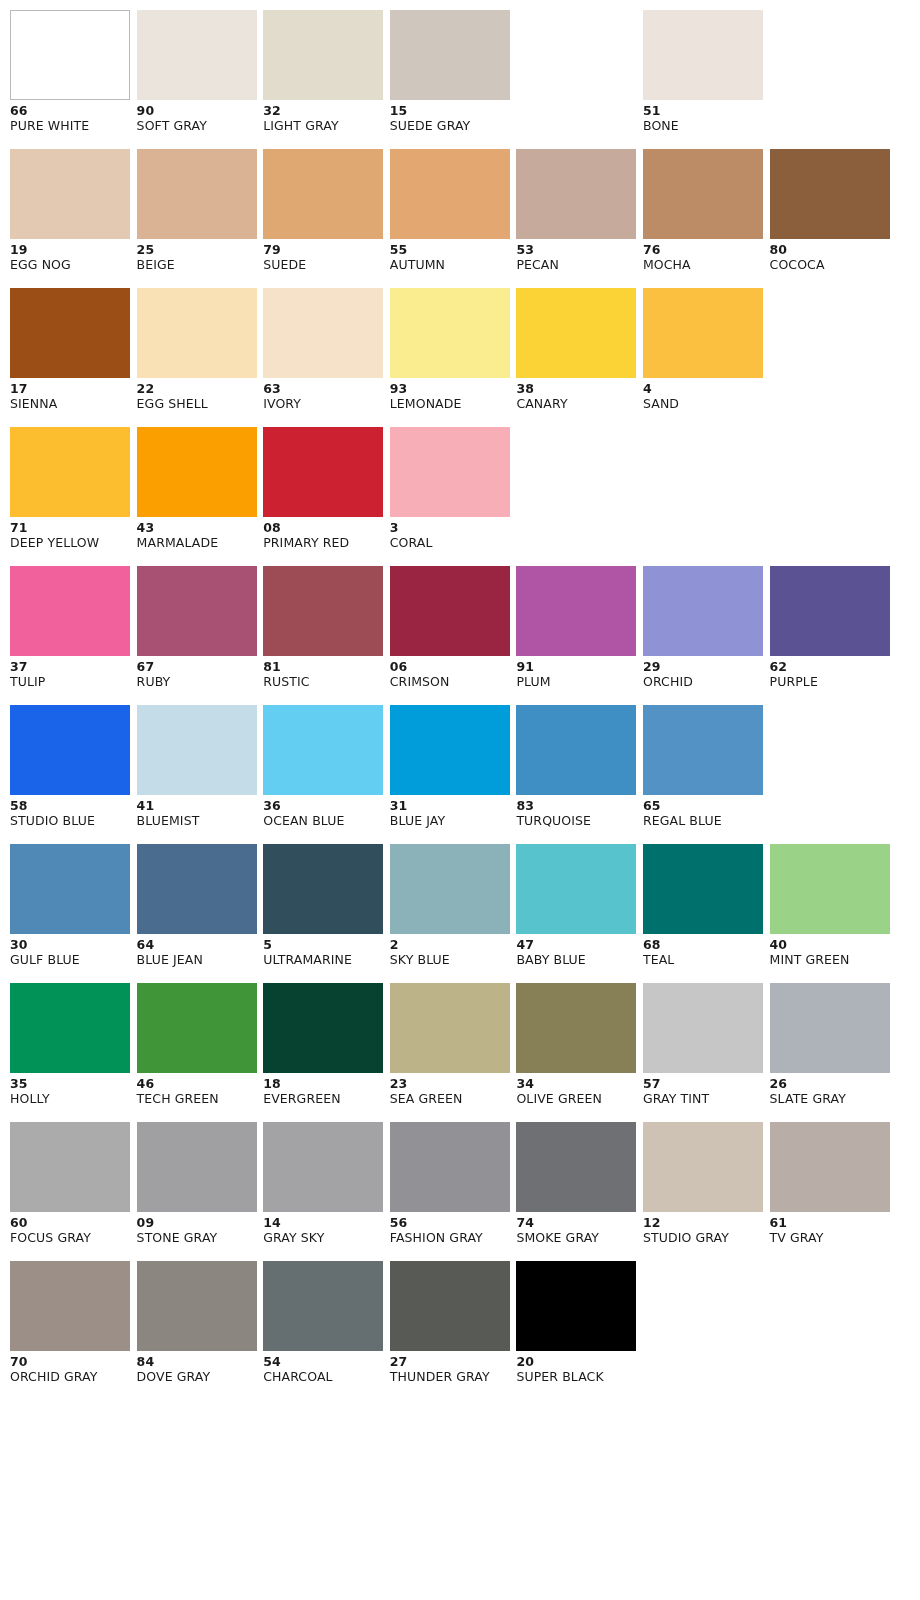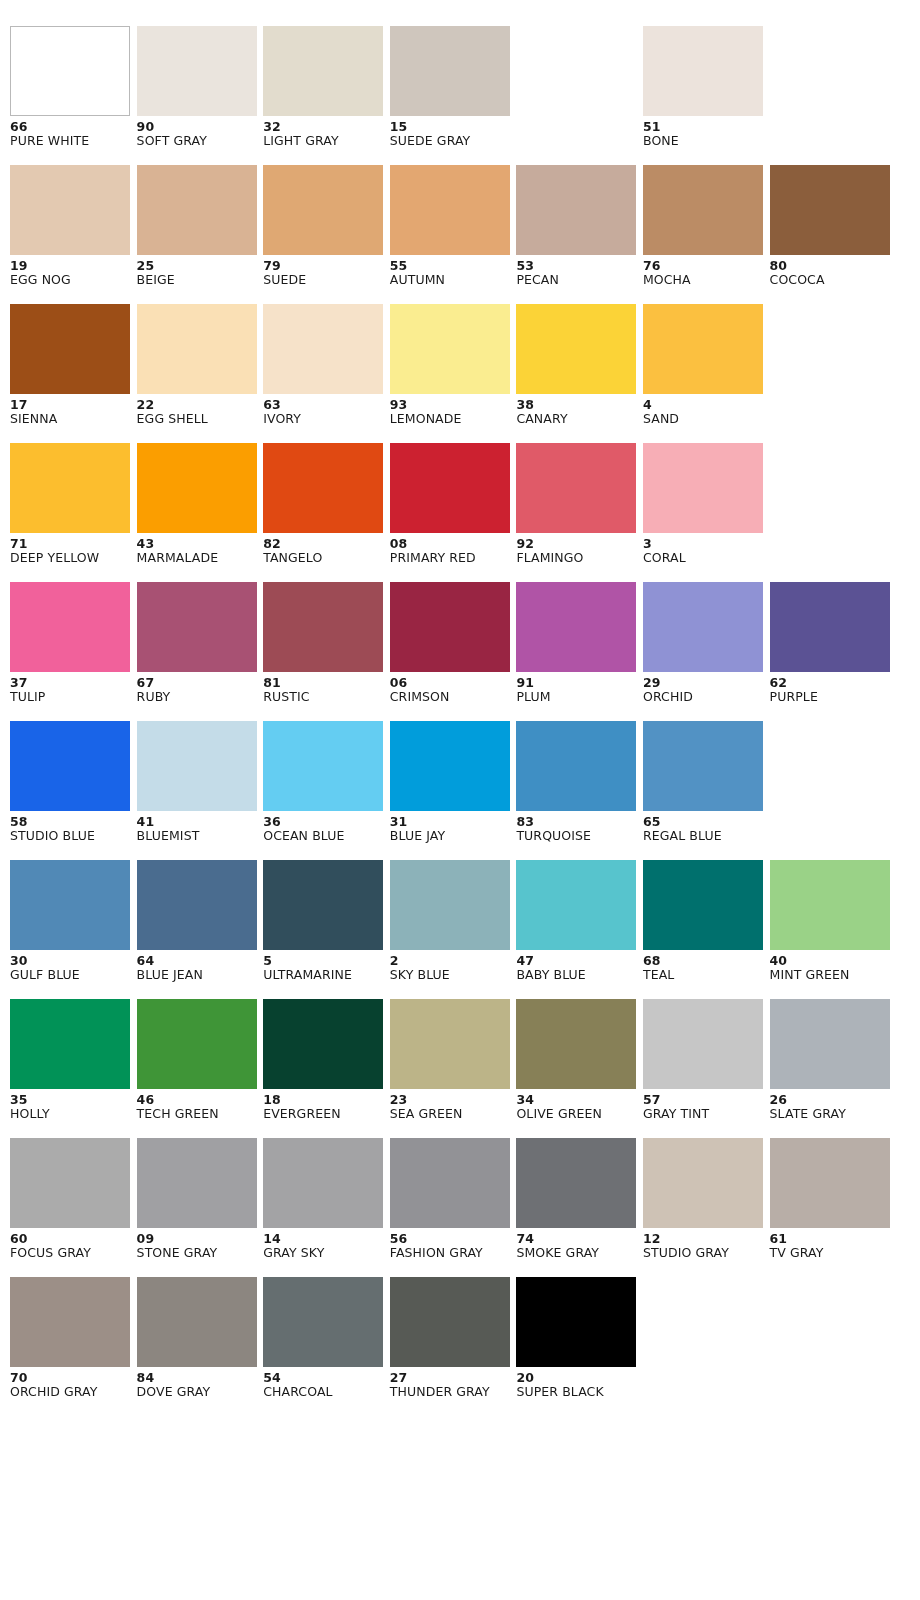--- a/index.html
+++ b/index.html
@@ -15,21 +15,20 @@
   }
   #palette {
     box-sizing: border-box;
     width: 920px;
     padding: 10px 0 0 10px;
   }
   .swatch-row {
     display: flex;
     flex-direction: row;
     height: 139px;
-    align-items: flex-end;
   }
   .swatch-cell {
     width: 120px;
     margin-right: 6.6px;
     display: flex;
     flex-direction: column;
   }
   .swatch-cell.empty .chip,
   .swatch-cell.empty .labels { visibility: hidden; }
   .chip {
@@ -210,38 +209,24 @@
         </div>
       </div>
       <div class="swatch-cell">
         <div class="chip" style="background-color: rgb(251, 158, 0);"></div>
         <div class="labels">
           <div class="code">43</div>
           <div class="name">MARMALADE</div>
         </div>
       </div>
       <div class="swatch-cell">
-        <div class="chip" style="background-color: rgb(224, 73, 18);"></div>
-        <div class="labels">
-          <div class="code">82</div>
-          <div class="name">TANGELO</div>
-        </div>
-      </div>
-      <div class="swatch-cell">
         <div class="chip" style="background-color: rgb(204, 33, 48);"></div>
         <div class="labels">
           <div class="code">08</div>
           <div class="name">PRIMARY RED</div>
-        </div>
-      </div>
-      <div class="swatch-cell">
-        <div class="chip" style="background-color: rgb(224, 90, 104);"></div>
-        <div class="labels">
-          <div class="code">92</div>
-          <div class="name">FLAMINGO</div>
         </div>
       </div>
       <div class="swatch-cell">
         <div class="chip" style="background-color: rgb(247, 174, 182);"></div>
         <div class="labels">
           <div class="code">3</div>
           <div class="name">CORAL</div>
         </div>
       </div>
     </div>

